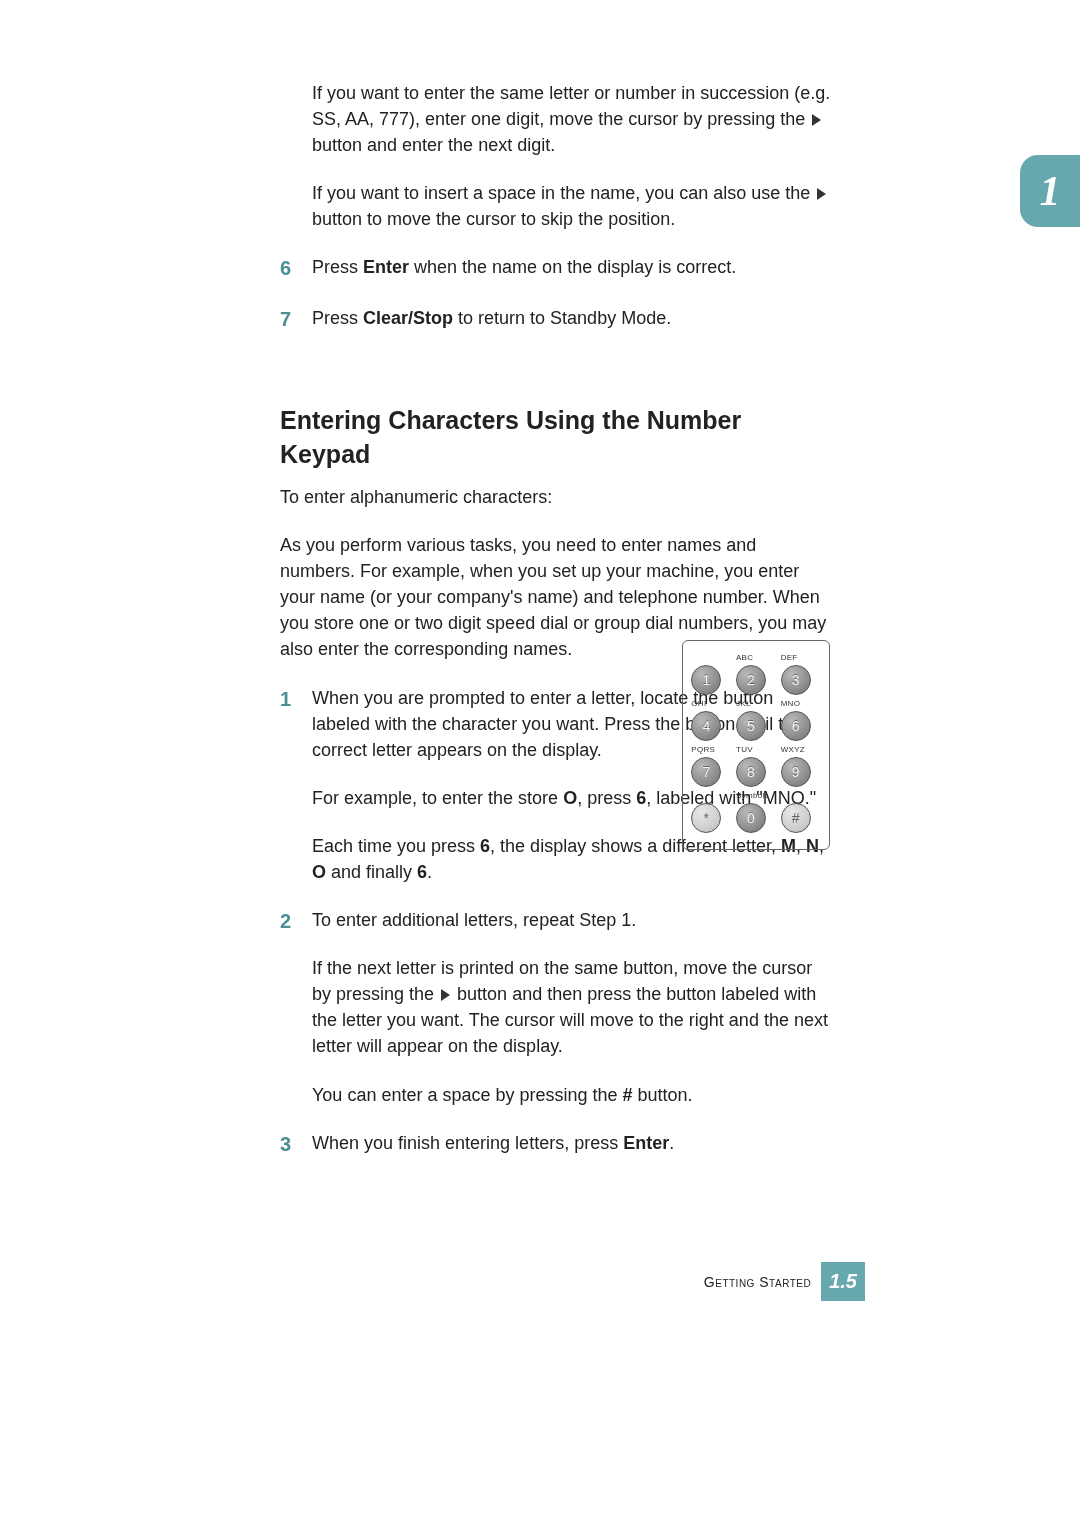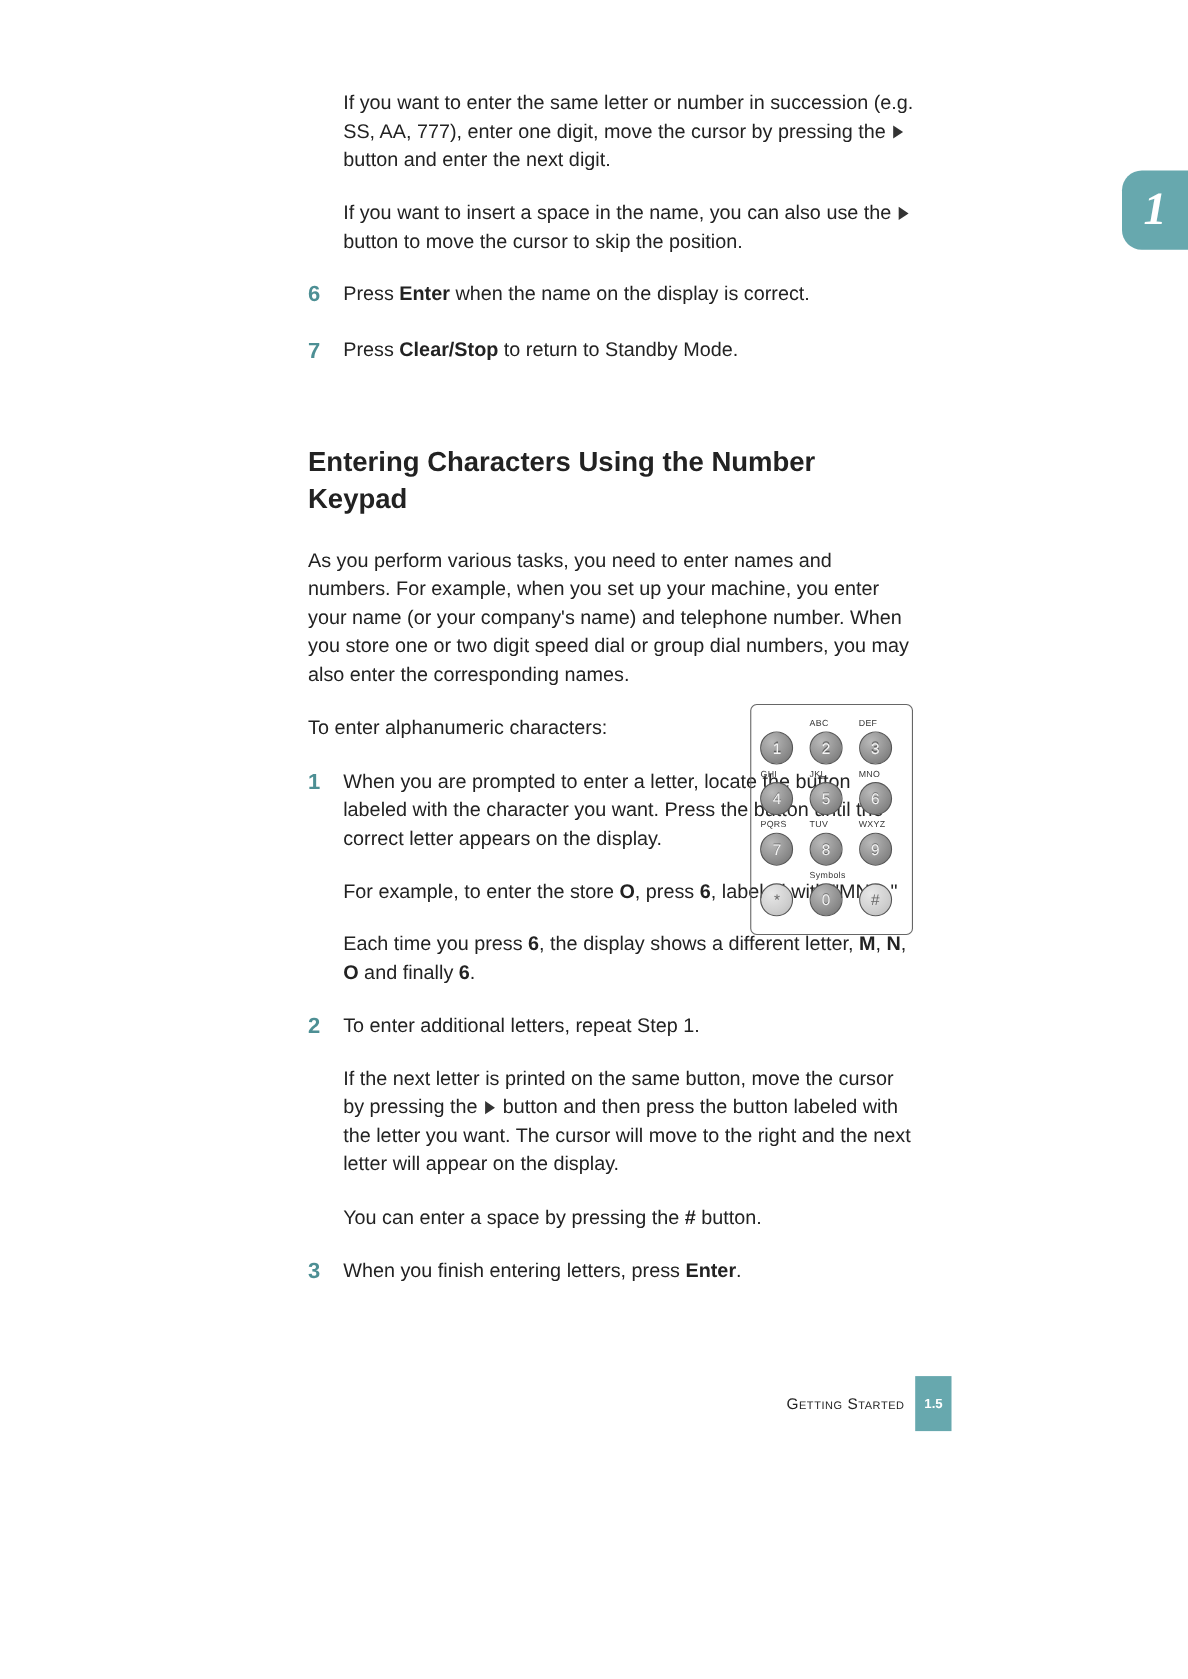--- a/index.html
+++ b/index.html
@@ -58,21 +58,21 @@
     border-top: 6px solid transparent;
     border-bottom: 6px solid transparent;
     border-left: 9px solid #333;
     vertical-align: -1px;
     margin: 0 2px;
   }
   h2.section-title {
     font-size: 25px;
     font-weight: bold;
     line-height: 1.35;
-    margin: 70px 0 24px 0;
+    margin: 70px 0 12px 0;
   }
   .chapter-tab {
     position: absolute;
     right: 0;
     top: 155px;
     width: 60px;
     height: 72px;
     background: #67a8ae;
     border-top-left-radius: 18px;
     border-bottom-left-radius: 18px;
@@ -94,23 +94,24 @@
     gap: 10px;
     font-size: 14px;
   }
   .footer .caps {
     font-variant: small-caps;
     letter-spacing: 0.5px;
   }
   .footer .pagebox {
     background: #67a8ae;
     color: #fff;
-    padding: 18px 8px;
+    padding: 8px 8px;
     font-weight: bold;
-    font-size: 12px;
+    font-size: 20px;
+    font-style: italic;
   }
   
   .keypad {
     position: absolute;
     left: 682px;
     top: 640px;
     width: 148px;
     padding: 10px 6px 12px 6px;
     border: 1.5px solid #666;
     border-radius: 6px;
@@ -193,22 +194,22 @@
 
     <div class="step-row">
       <div class="step-num">7</div>
       <div class="step-body">
         <span>Press </span><b>Clear/Stop</b><span> to return to Standby Mode.</span>
       </div>
     </div>
 
     <h2 class="section-title">Entering Characters Using the Number Keypad</h2>
 
+    <p class="para">To enter alphanumeric characters:</p>
     <p class="para">As you perform various tasks, you need to enter names and numbers. For example, when you set up your machine, you enter your name (or your company's name) and telephone number. When you store one or two digit speed dial or group dial numbers, you may also enter the corresponding names.</p>
-    <p class="para">To enter alphanumeric characters:</p>
 
     <div class="step-row">
       <div class="step-num">1</div>
       <div class="step-body">
         <div class="step1-flex">
           <div class="txtcol">
             <p>When you are prompted to enter a letter, locate the button labeled with the character you want. Press the button until the correct letter appears on the display.</p>
             <p>
               <span>For example, to enter the store </span><b>O</b><span>, press </span><b>6</b><span>, labeled with "MNO."</span>
             </p>

